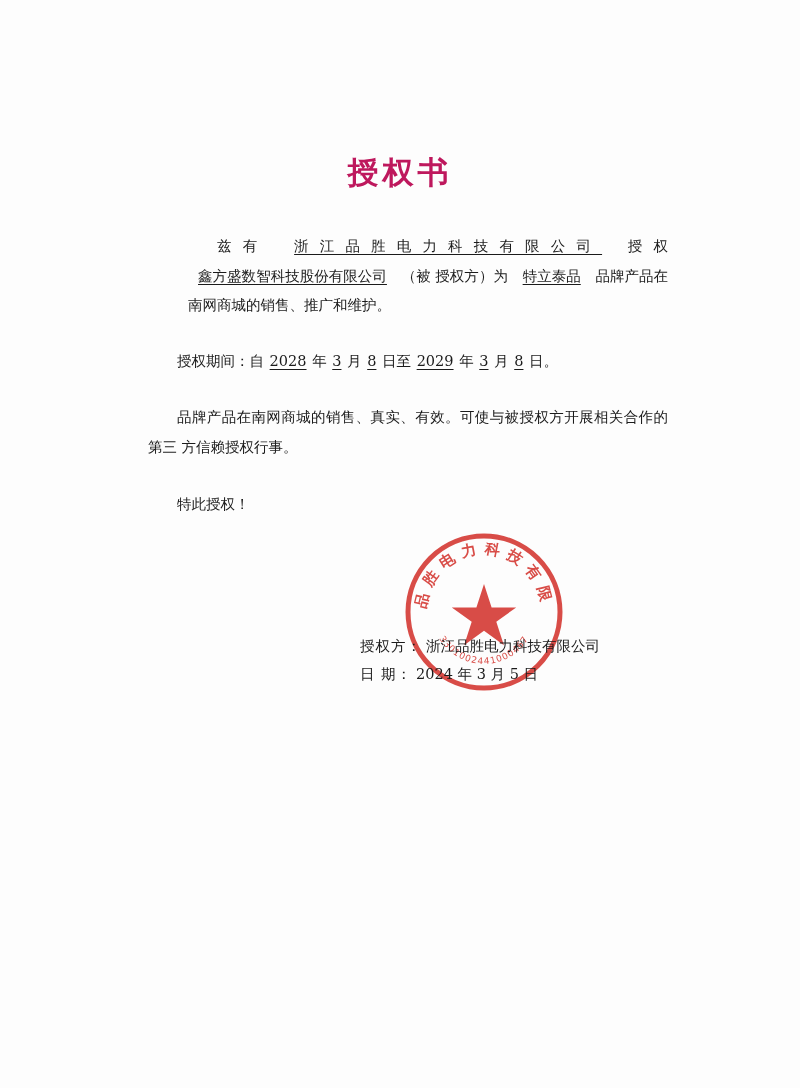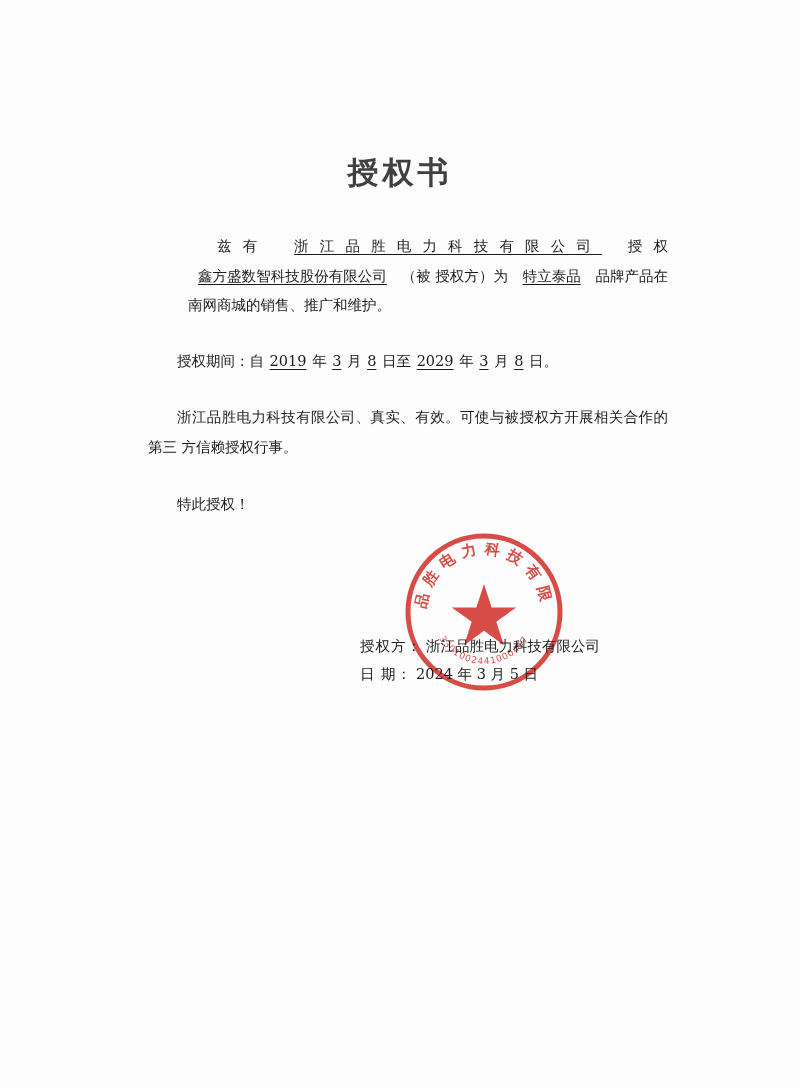--- a/index.html
+++ b/index.html
@@ -24,21 +24,21 @@
   }
 
   .doc-title {
     text-align: center;
     font-size: 31px;
     font-weight: bold;
     letter-spacing: 4px;
     margin: 0;
     padding-top: 152px;
     font-family: "DejaVu Serif", "Liberation Serif", serif;
-    color: #404040;
+    color: #be185d;
   }
 
   .body-block {
     margin: 0 auto;
     width: 520px;
     padding-left: 16px;
     padding-right: 0;
   }
 
   .para {
@@ -137,35 +137,35 @@
       <span class="fill-wide">浙江品胜电力科技有限公司</span>
       <span>授权</span>
       <span class="fill-wide">鑫方盛数智科技股份有限公司</span>
       <span>（被 授权方）为</span>
       <span class="fill-wide">特立泰品</span>
       <span>品牌产品在南网商城的销售、推广和维护。</span>
     </p>
 
     <p class="para p-period">
       <span>授权期间：自</span>
-      <span class="num">2019</span>
+      <span class="num">2028</span>
       <span>年</span>
       <span class="num">3</span>
       <span>月</span>
       <span class="num">8</span>
       <span>日至</span>
       <span class="num">2029</span>
       <span>年</span>
       <span class="num">3</span>
       <span>月</span>
       <span class="num">8</span>
       <span>日。</span>
     </p>
 
-    <p class="para p-promise">浙江品胜电力科技有限公司、真实、有效。可使与被授权方开展相关合作的第三 方信赖授权行事。</p>
+    <p class="para p-promise">品牌产品在南网商城的销售、真实、有效。可使与被授权方开展相关合作的第三 方信赖授权行事。</p>
 
     <p class="para p-hereby">特此授权！</p>
 
   </div>
 
   <div class="signature-area">
 
     <div class="seal">
       <svg viewBox="0 0 168 168" xmlns="http://www.w3.org/2000/svg">
         <circle cx="84" cy="84" r="76" fill="none" stroke="#d3302a" stroke-width="5"></circle>

